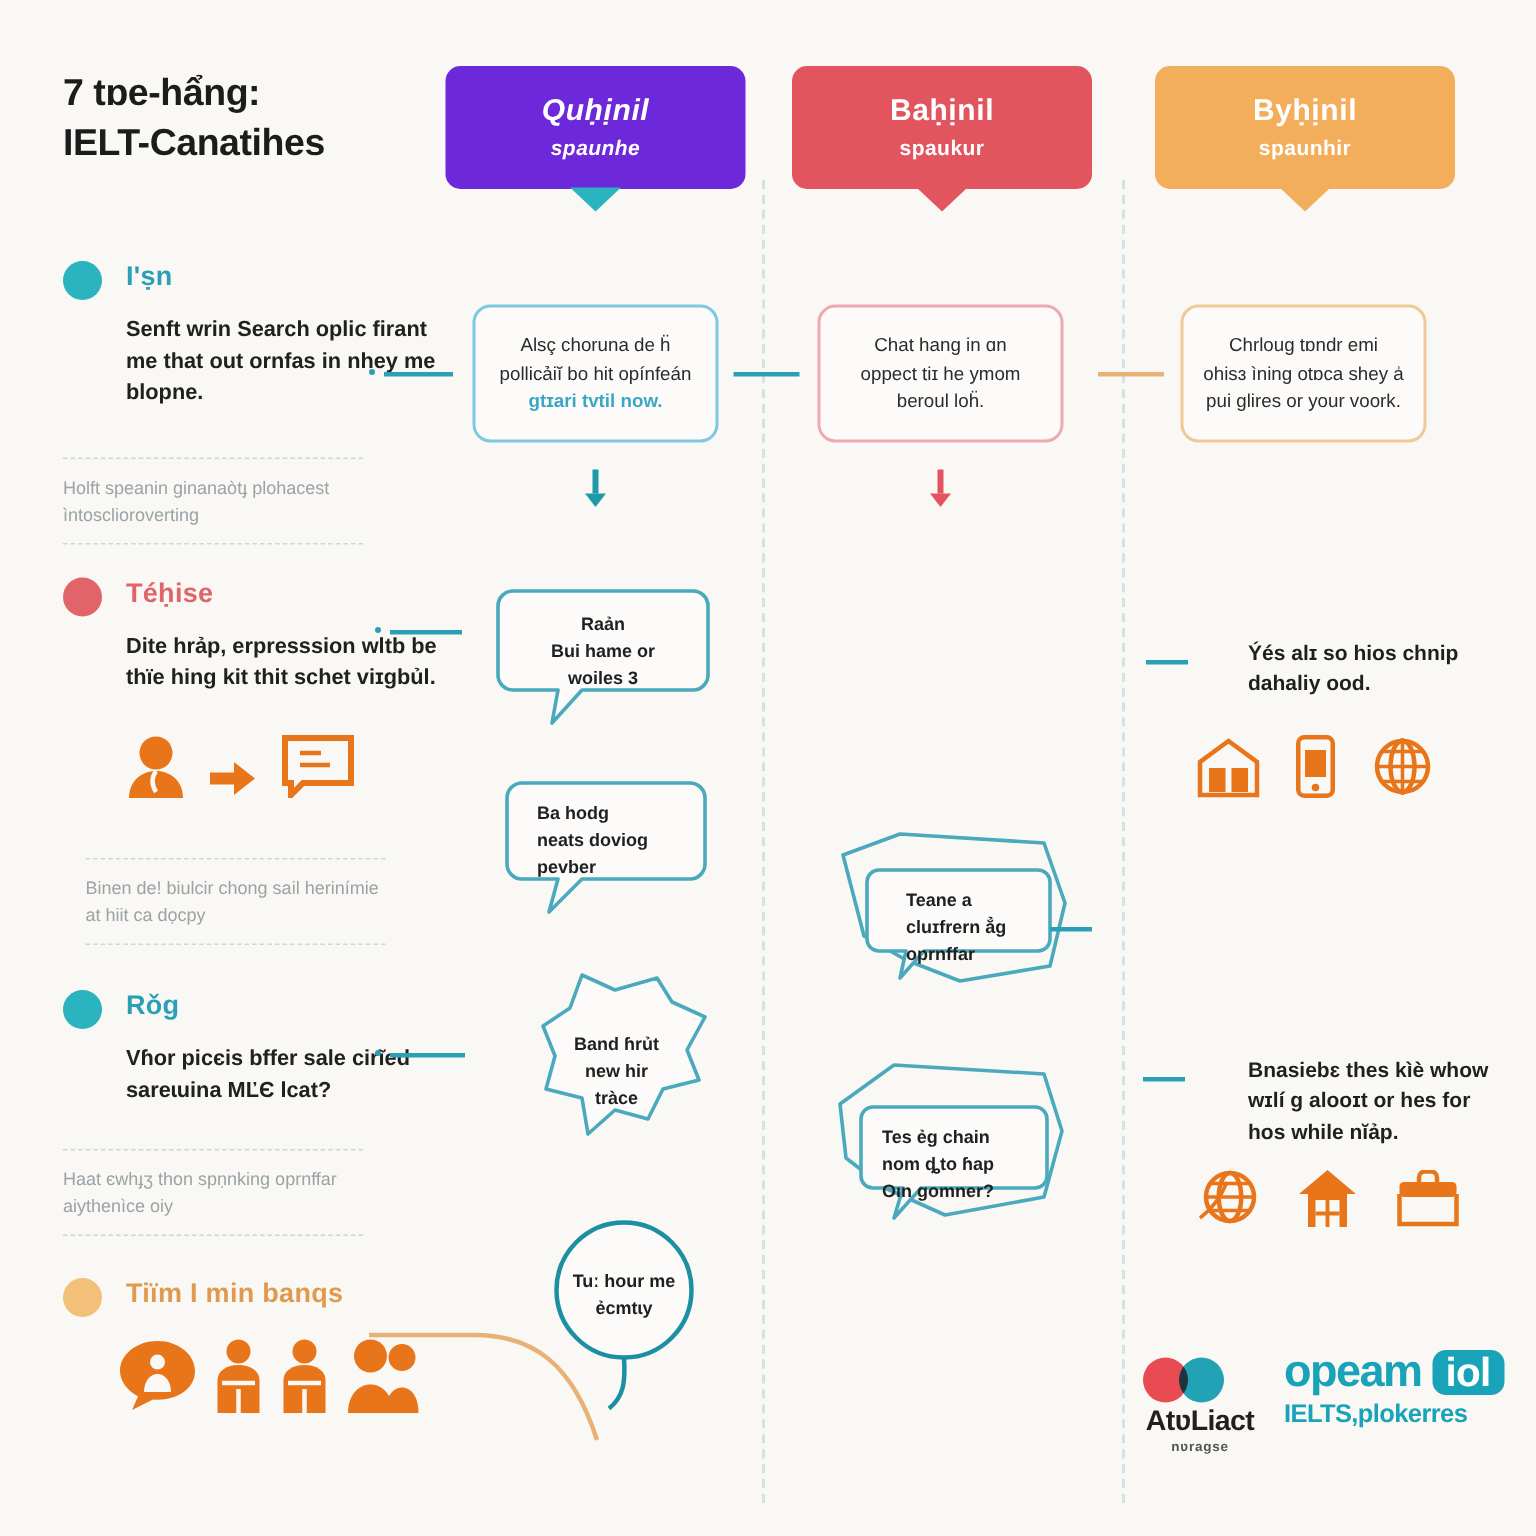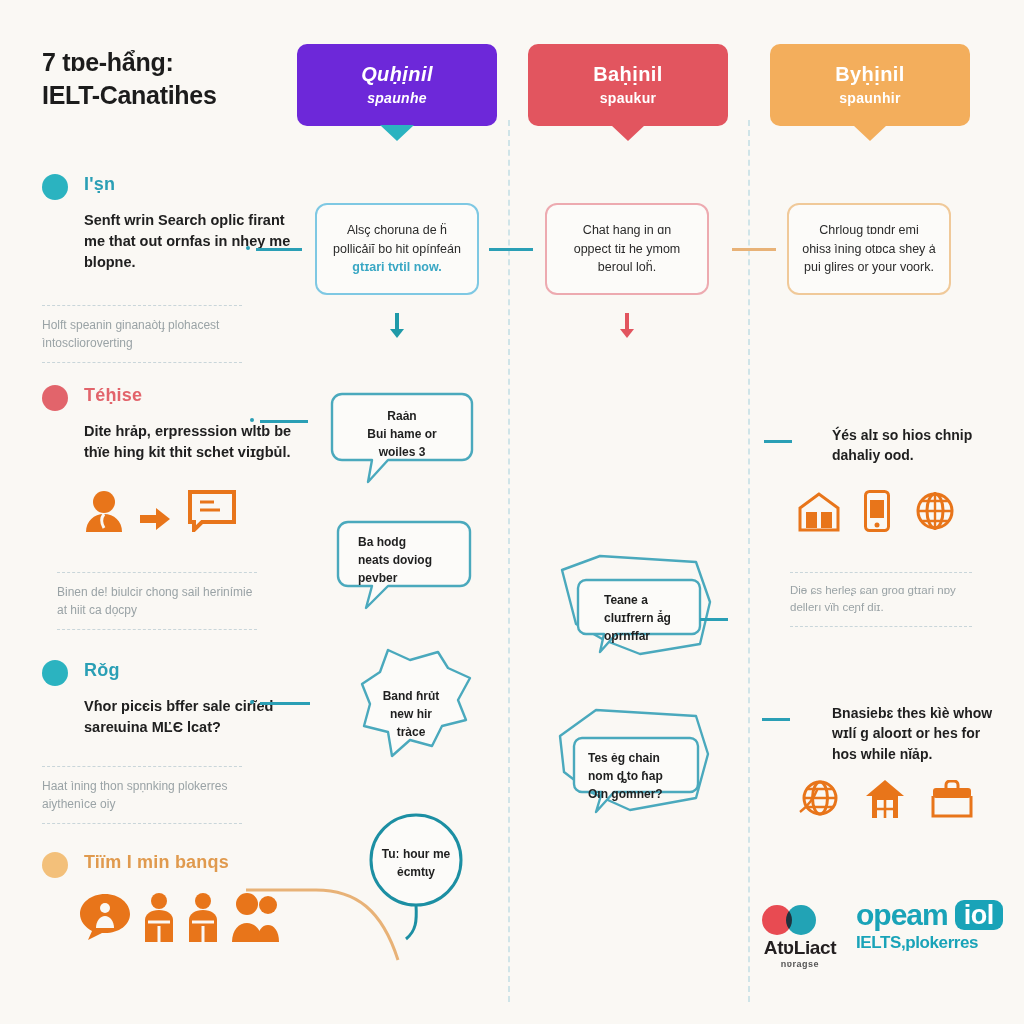--- a/index.html
+++ b/index.html
@@ -292,28 +292,27 @@
       <path d="M46 28h106a8 8 0 0 1 8 8v38a8 8 0 0 1-8 8H76l-16 18 4-18H46a8 8 0 0 1-8-8V36a8 8 0 0 1 8-8z" fill="#fcfbf9" stroke="#4aa9bd" stroke-width="2.4" stroke-linejoin="round"></path>
     </svg>
     <div class="bubtxt" style="left:64px;top:40px;width:100px;text-align:left;">
       <span>Teane a</span><br>
       <span>cluɪfrern ẳg</span><br>
       <span>oprnffar</span>
     </div>
   </div>
 
   <div class="conn teal" style="left:700px;top:618px;width:28px;"></div>
-  <div class="rsub" style="left:790px;top:572px;">Diɵ ɕs herleʂ ɕan groɑ gtɪari nɒy dellerı vϊh ceɲf diɪ.</div>
 
   <div class="lrow" style="top:658px;height:150px;">
     <span class="dot teal"></span>
     <div class="lhead teal">Rǒg</div>
     <div class="lbody">Vɦor picєis bffer sale cirĩed sareɩuina MĽЄ lcat?</div>
   </div>
-  <div class="lsub" style="top:766px;left:42px;">Haat ìning thon spṇnking plokerres aiythenìce oiy</div>
+  <div class="lsub" style="top:766px;left:42px;">Haat єwhɟʒ thon spṇnking oprnffar aiythenìce oiy</div>
 
   <div class="dotlead teal" style="left:250px;top:700px;"></div>
   <div class="conn teal" style="left:260px;top:702px;width:50px;"></div>
 
   <div class="bub" style="left:340px;top:648px;width:136px;height:124px;">
     <svg width="136" height="124" viewBox="0 0 136 124">
       <path d="M48 2 70 12 98 4l10 16 22 10-12 22 8 20-24 6-10 20-22-6-18 16-4-24-24-6 6-22-8-20 18-12z" fill="#fcfbf9" stroke="#4aa9bd" stroke-width="2.4" stroke-linejoin="round"></path>
     </svg>
     <div class="bubtxt" style="left:28px;top:40px;width:86px;">
       <span>Band ɦrủt</span><br>

